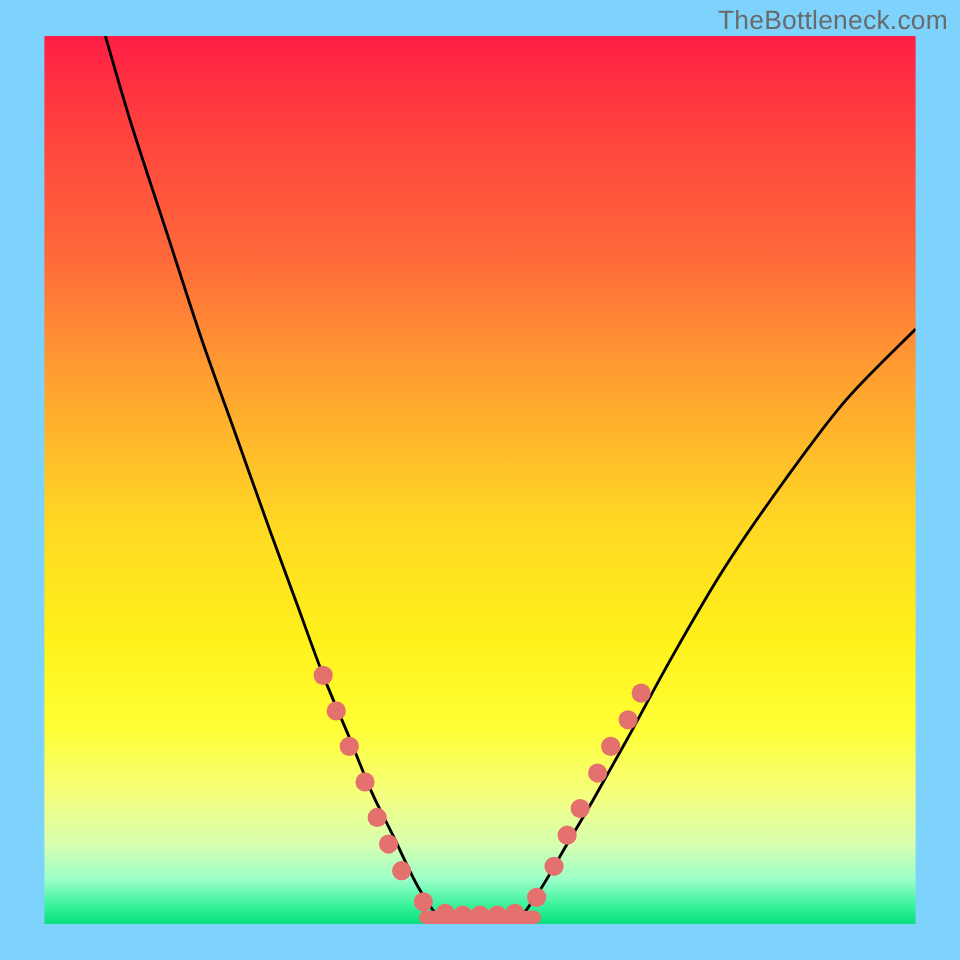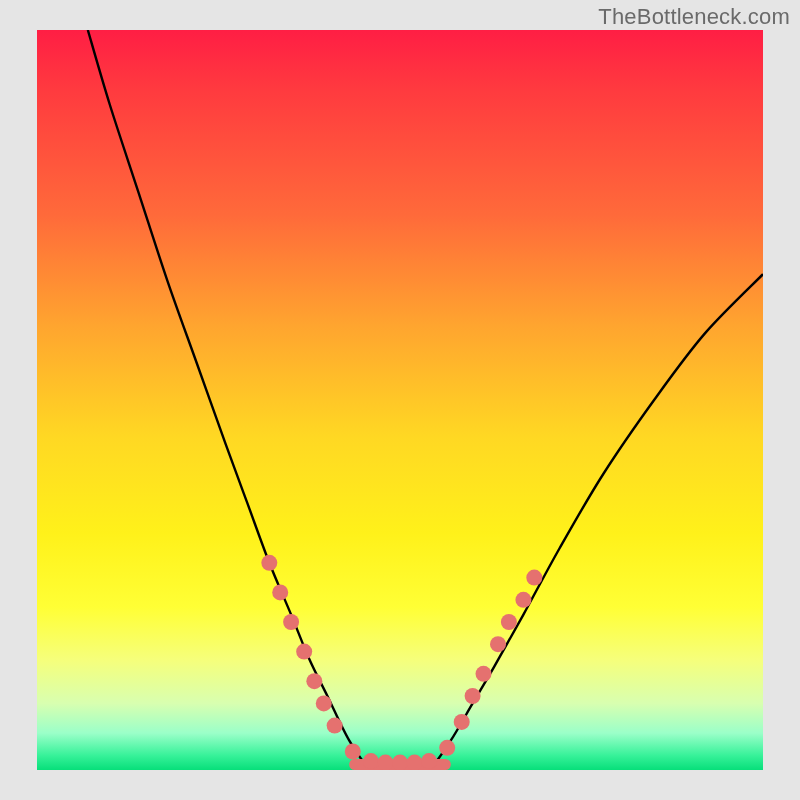--- a/index.html
+++ b/index.html
@@ -8,21 +8,21 @@
     width: 800px;
     height: 800px;
     background: #000;
     overflow: hidden;
     font-family: Arial, Helvetica, sans-serif;
   }
   .frame {
     position: relative;
     width: 800px;
     height: 800px;
-    background: #e5e5e5;
+    background: #7dd3fc;
   }
   .watermark {
     position: absolute;
     top: 4px;
     right: 10px;
     color: #6a6a6a;
     font-size: 22px;
     font-weight: 500;
     letter-spacing: 0.2px;
     z-index: 20;

